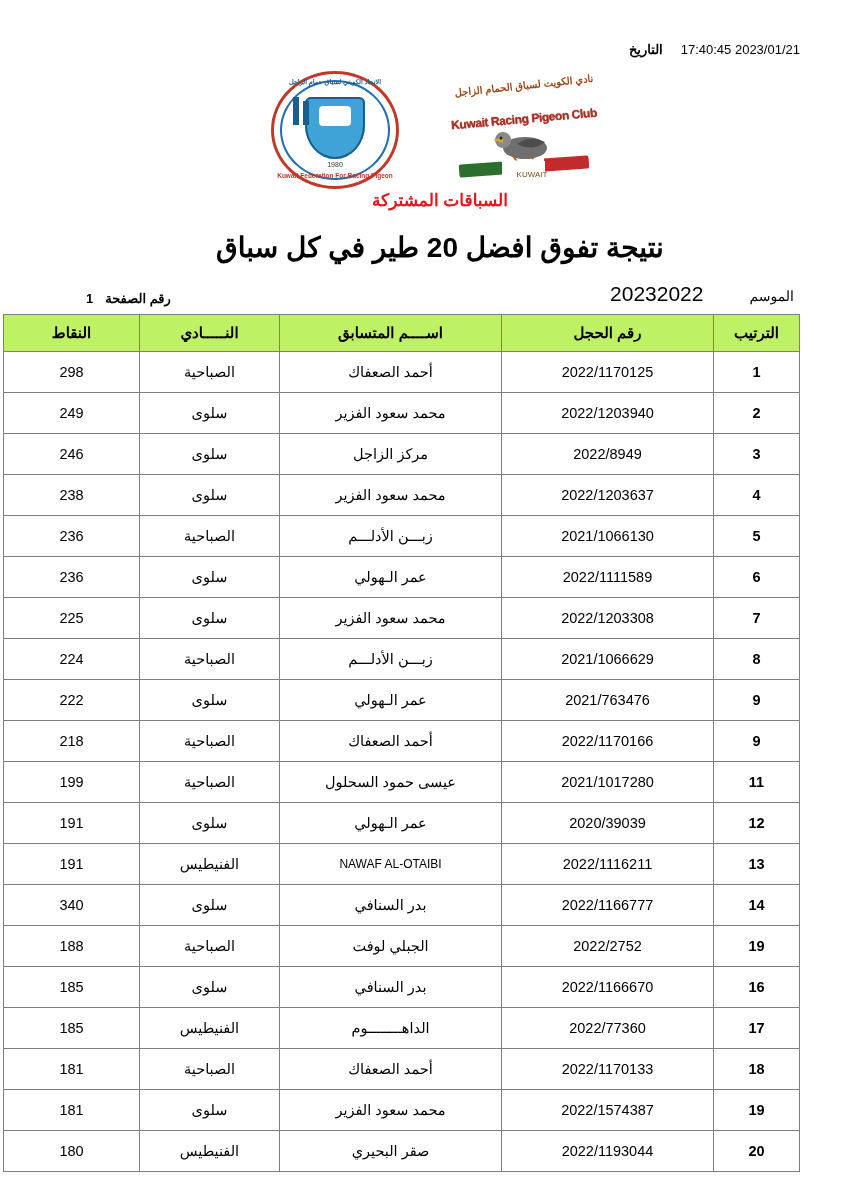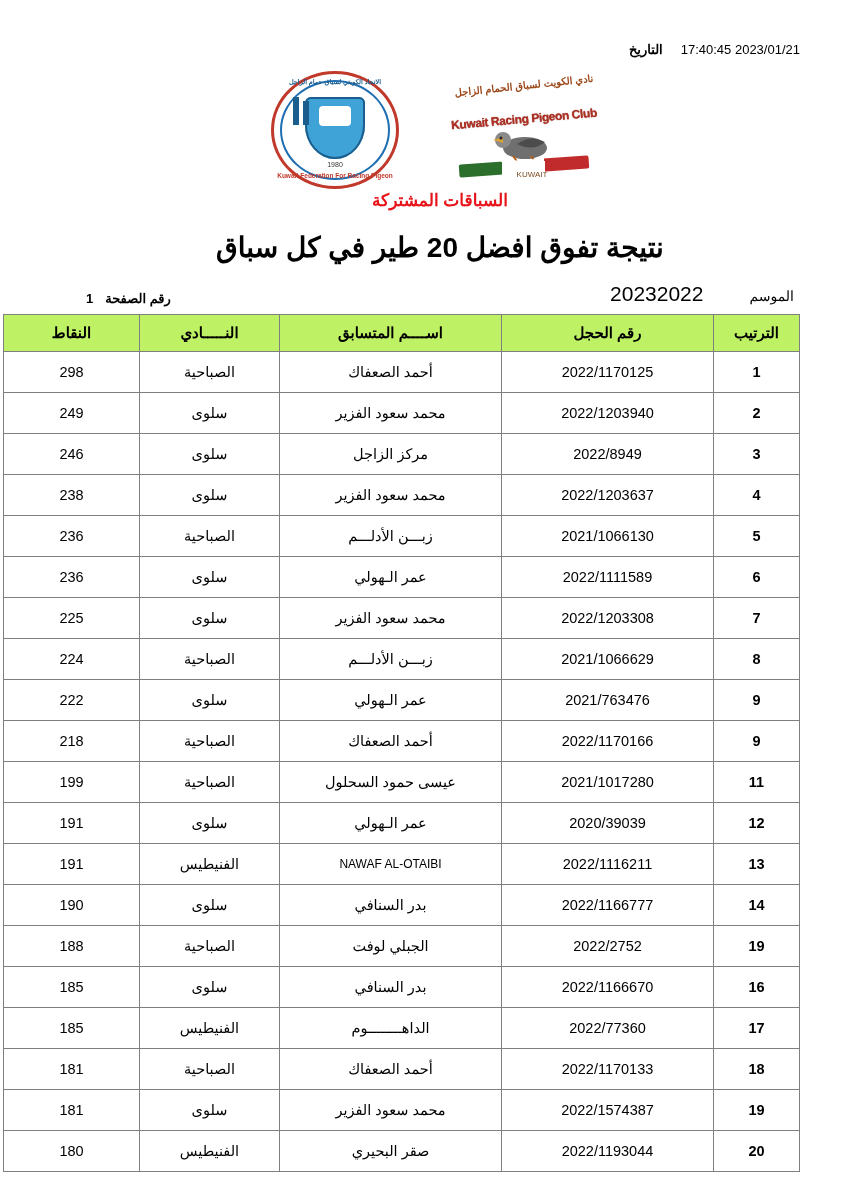--- a/index.html
+++ b/index.html
@@ -435,21 +435,21 @@
           <td class="ring">2022/1116211</td>
           <td class="name ltr">NAWAF AL-OTAIBI</td>
           <td class="club">الفنيطيس</td>
           <td class="points">191</td>
         </tr>
         <tr>
           <td class="rank">14</td>
           <td class="ring">2022/1166777</td>
           <td class="name">بدر السنافي</td>
           <td class="club">سلوى</td>
-          <td class="points">190</td>
+          <td class="points">340</td>
         </tr>
         <tr>
           <td class="rank">19</td>
           <td class="ring">2022/2752</td>
           <td class="name">الجبلي لوفت</td>
           <td class="club">الصباحية</td>
           <td class="points">188</td>
         </tr>
         <tr>
           <td class="rank">16</td>

